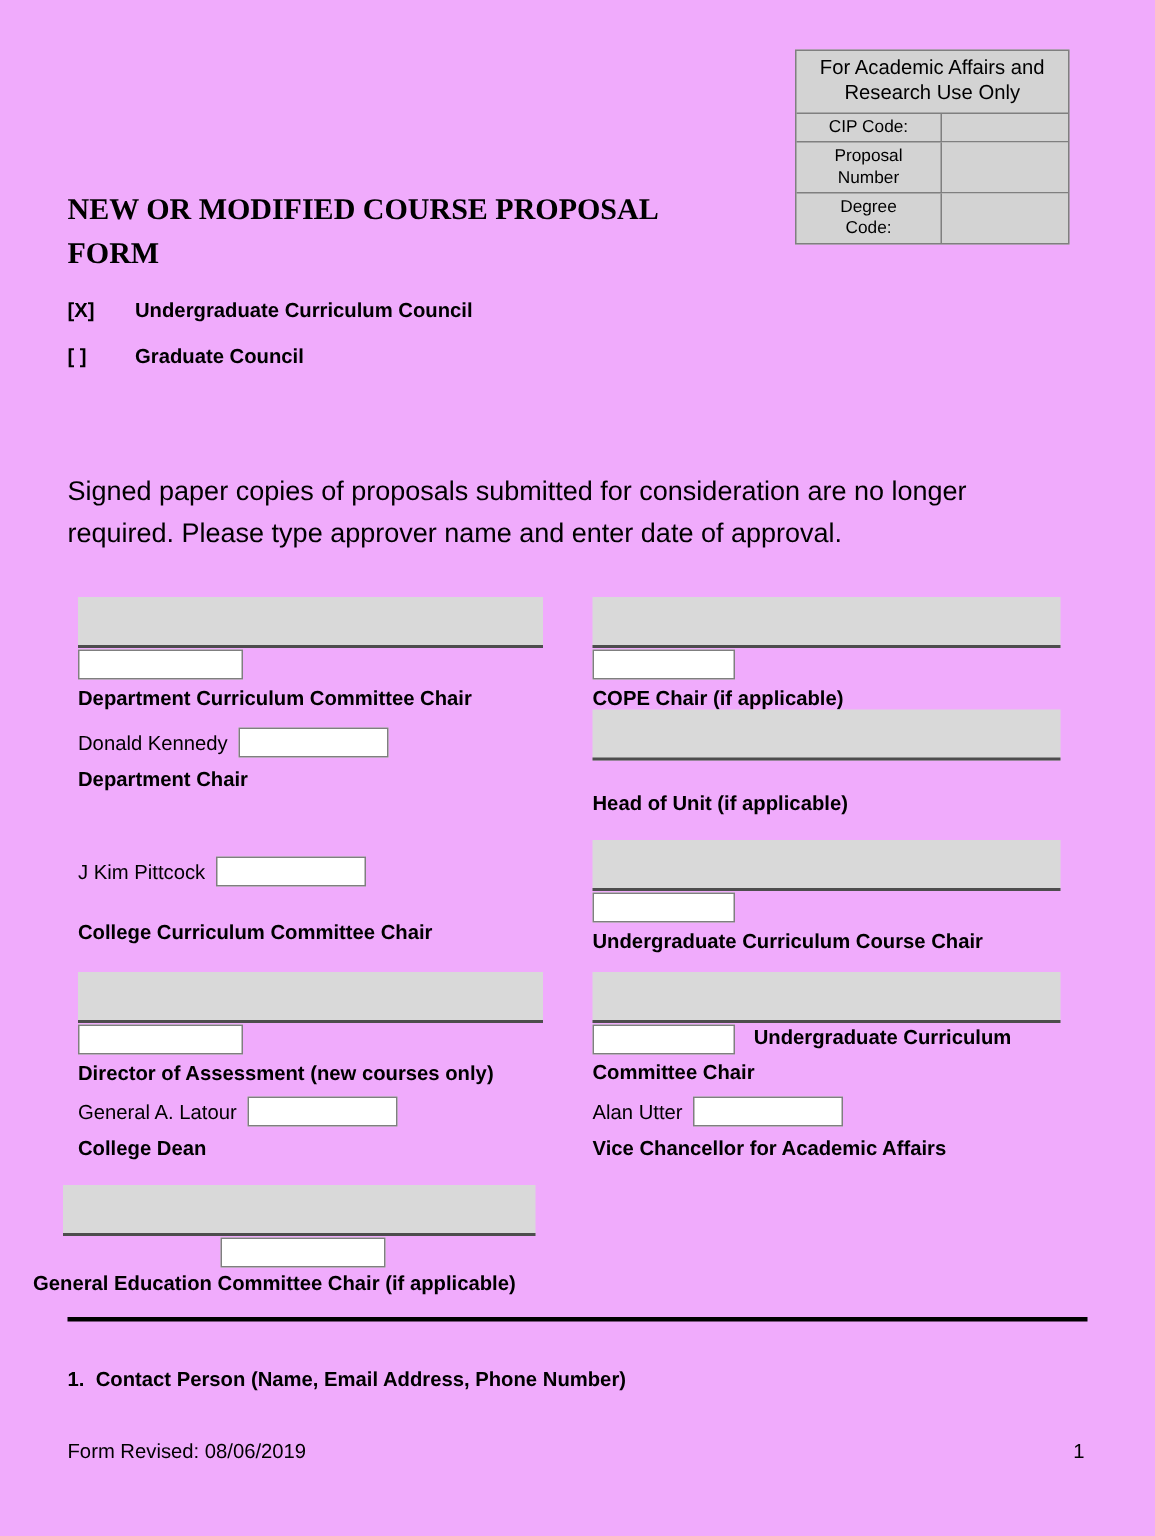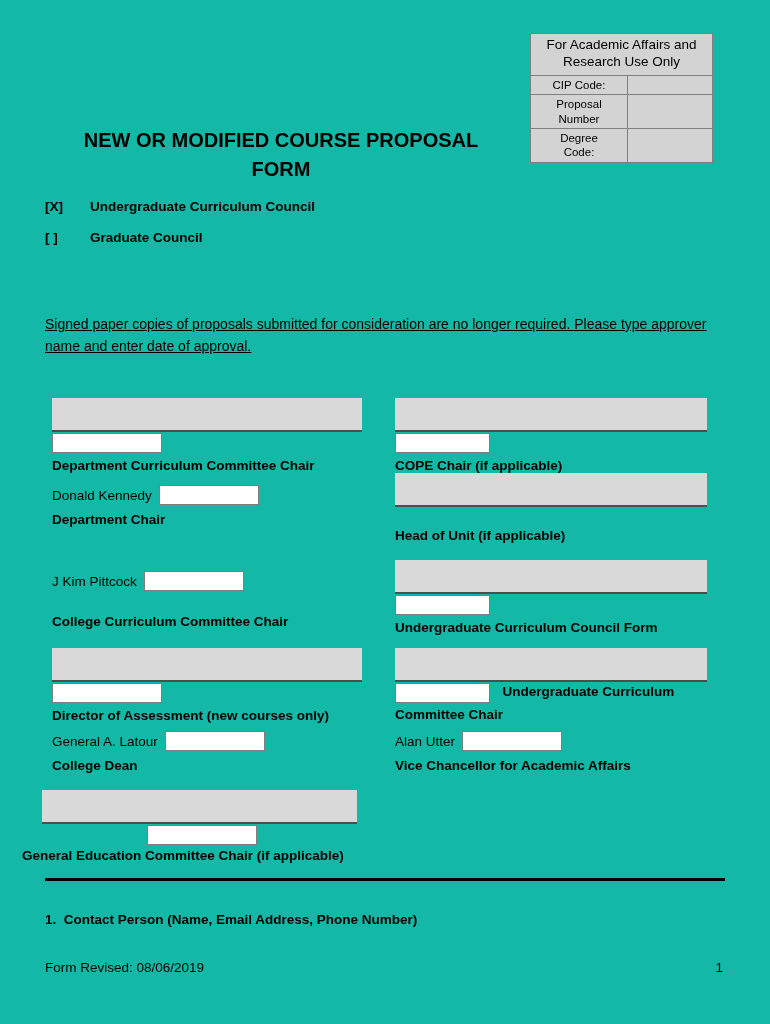--- a/index.html
+++ b/index.html
@@ -3,44 +3,44 @@
 <meta charset="utf-8">
 <style>
   * { margin:0; padding:0; box-sizing:border-box; }
   html,body { background:#ffffff; }
   body {
     font-family: "Liberation Sans", sans-serif;
     color:#000;
     width:770px; height:1024px;
     position:relative;
   }
-  .page { position:absolute; left:0; top:0; width:770px; height:1024px; background:#14b8a6; overflow:hidden; }
+  .page { position:absolute; left:0; top:0; width:770px; height:1024px; background:#f0abfc; overflow:hidden; }
 
   
   .admin-box { position:absolute; left:530px; top:33px; width:183px; background:#d3d3d3; border:1px solid #7f7f7f; }
   .admin-header { font-size:13.5px; text-align:center; padding:3px 10px 4px; border-bottom:1px solid #7f7f7f; line-height:1.25; }
   .admin-row { display:flex; border-bottom:1px solid #7f7f7f; }
   .admin-row:last-child { border-bottom:none; }
   .admin-label { width:97px; border-right:1px solid #7f7f7f; text-align:center; font-size:11.5px; line-height:1.25; padding:2px 13px; }
   .admin-value { flex:1; min-height:16px; background:#d3d3d3; }
 
   
-  .title { position:absolute; left:45px; top:126px; width:472px; text-align:center; font-size:20px; font-weight:bold; line-height:1.45; }
+  .title { position:absolute; left:45px; top:126px; width:472px; text-align:left; font-size:20px; font-weight:bold; line-height:1.45;font-family:Liberation Serif, serif; }
 
   
   .council-row { position:absolute; left:45px; display:flex; font-size:13.5px; font-weight:bold; }
   .council-marker { width:45px; }
 
   
   .course-box { position:absolute; left:45px; top:258px; width:680px; height:45px; background:#ccffff; border:1px solid #000; padding:5px 8px; font-size:13.5px; font-weight:bold; line-height:1.35; }
   .course-line2 { margin-left:24px; }
   .pre { white-space:pre-wrap; }
 
   
-  .instructions { position:absolute; left:45px; top:314px; width:662px; font-size:14px; line-height:1.55;text-decoration:underline; }
+  .instructions { position:absolute; left:45px; top:314px; width:662px; font-size:18px; line-height:1.55; }
 
   
   .sig-block { position:absolute; }
   .sig-area { height:34px; background:#d9d9d9; border-bottom:2px solid #4d4d4d; }
   .date-box { display:inline-block; width:110px; height:20px; background:#fff; border:1px solid #7f7f7f; margin-top:1px; vertical-align:middle; }
   .date-box.narrow { width:95px; }
   .sig-label { font-size:13.5px; font-weight:bold; margin-top:5px; line-height:1.2; }
   .sig-label.inline { display:inline; margin:0 0 0 8px; vertical-align:middle; }
   .name-row { display:flex; align-items:center; height:22px; }
   .approver-name { font-size:13.5px; margin-right:7px; }
@@ -140,21 +140,21 @@
   </div>
 
   <div class="sig-block" style="left:395px; top:473px; width:312px;">
     <div class="sig-area"></div>
     <div class="sig-label" style="margin-top:21px;">Head of Unit (if applicable)</div>
   </div>
 
   <div class="sig-block" style="left:395px; top:560px; width:312px;">
     <div class="sig-area"></div>
     <span class="date-box narrow"></span>
-    <div class="sig-label">Undergraduate Curriculum Council Form</div>
+    <div class="sig-label">Undergraduate Curriculum Course Chair</div>
   </div>
 
   <div class="sig-block" style="left:395px; top:648px; width:312px;">
     <div class="sig-area"></div>
     <div>
       <span class="date-box narrow"></span>
       <span class="sig-label inline">Undergraduate Curriculum</span>
     </div>
     <div class="sig-label" style="margin-top:4px;">Committee Chair</div>
   </div>

